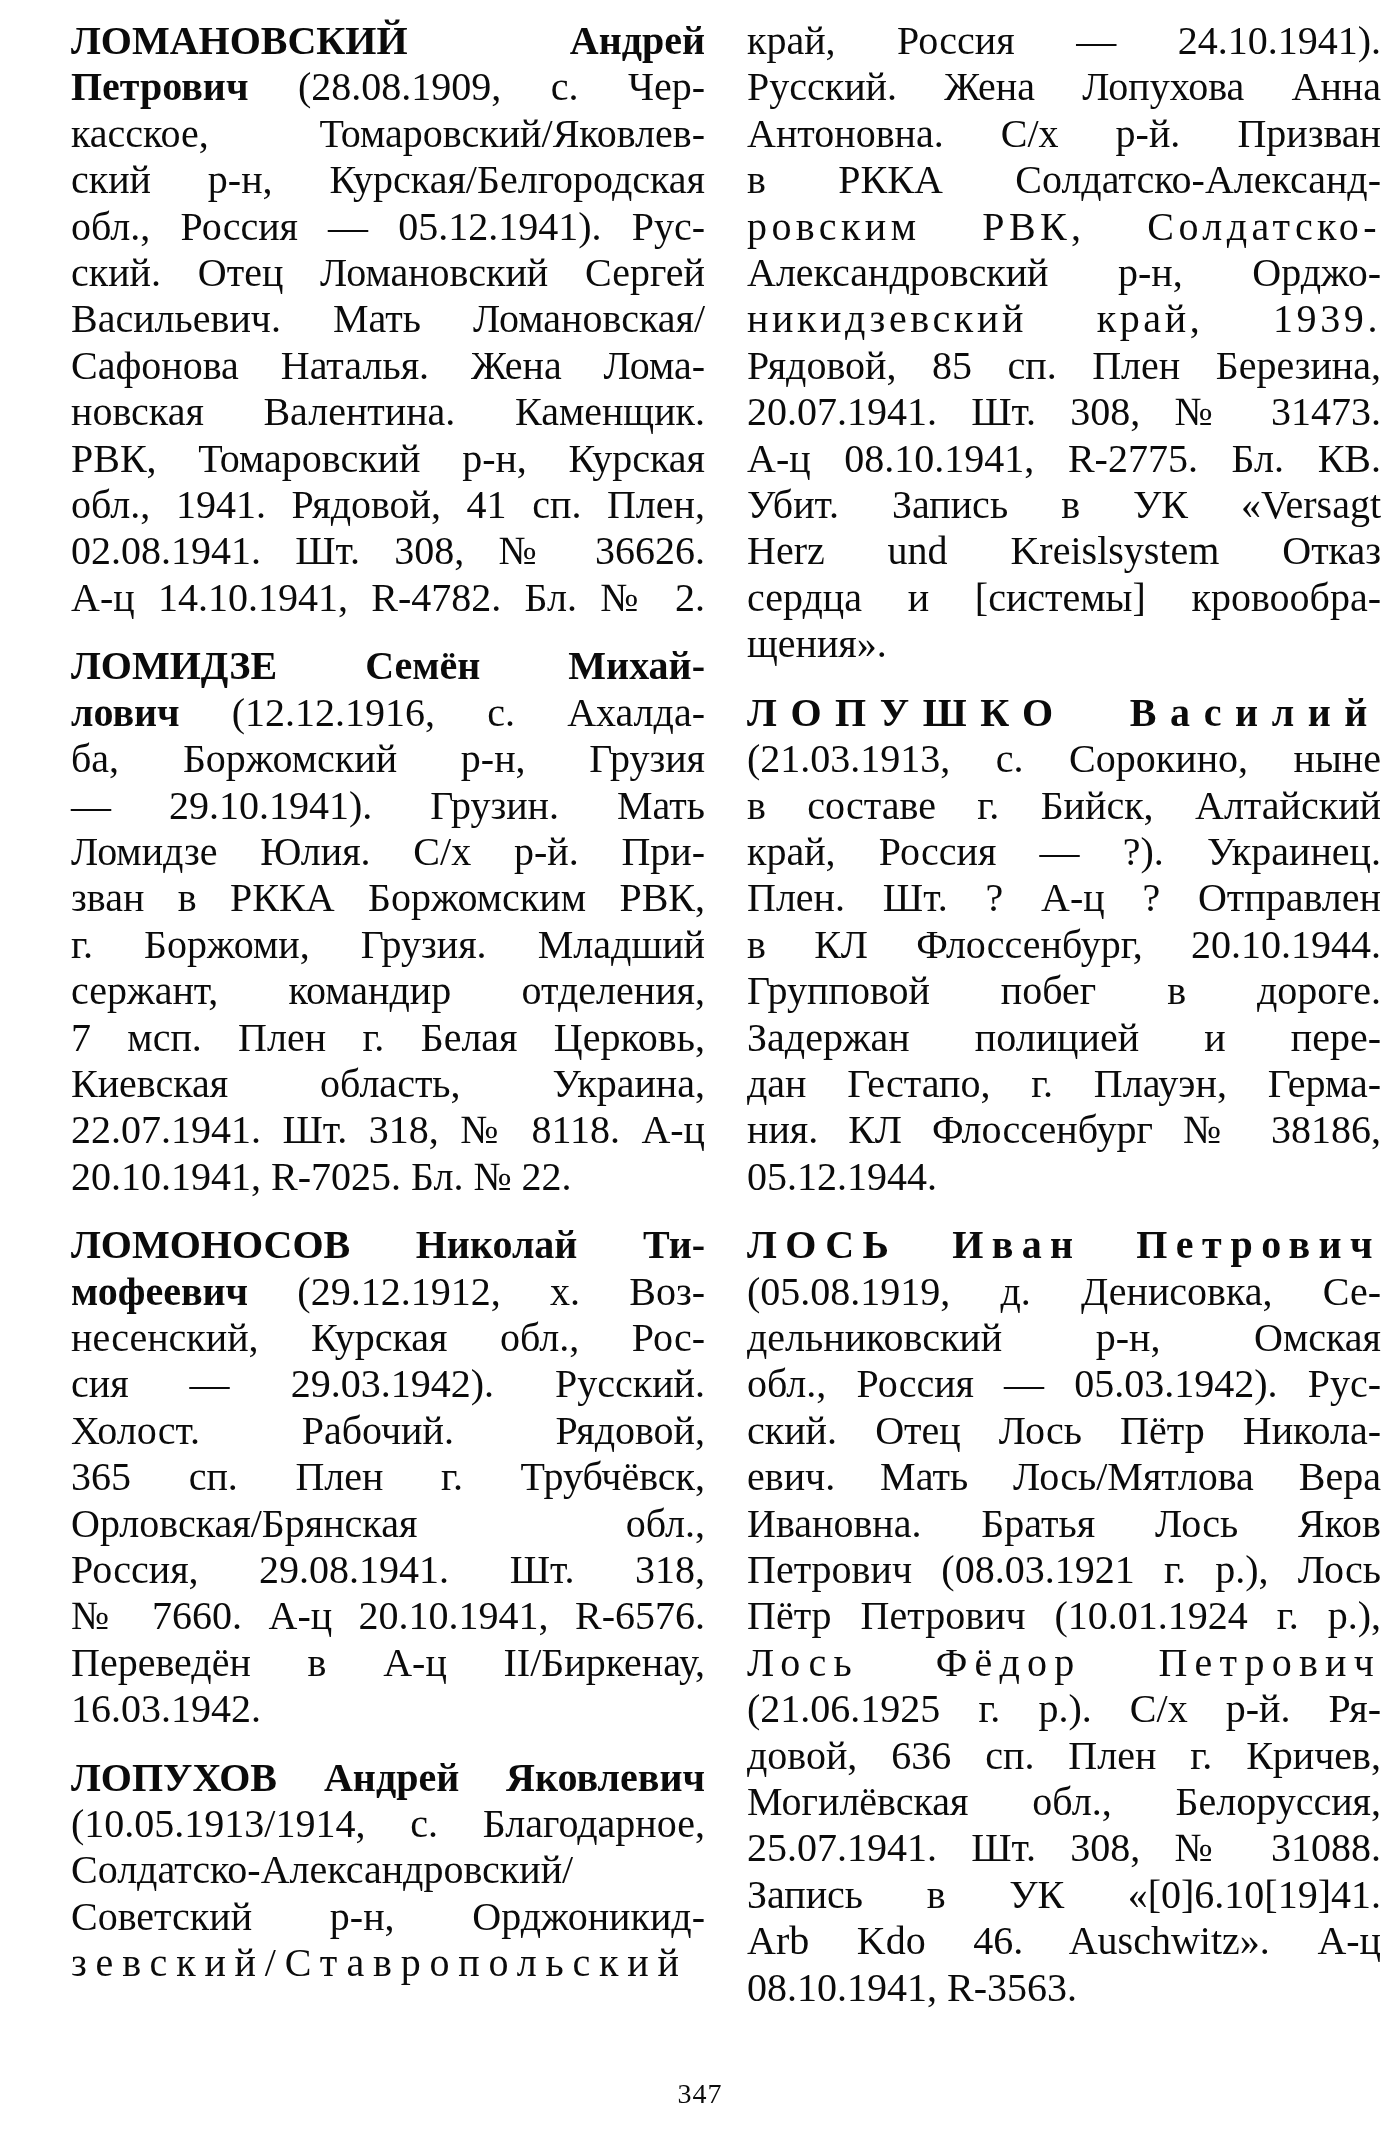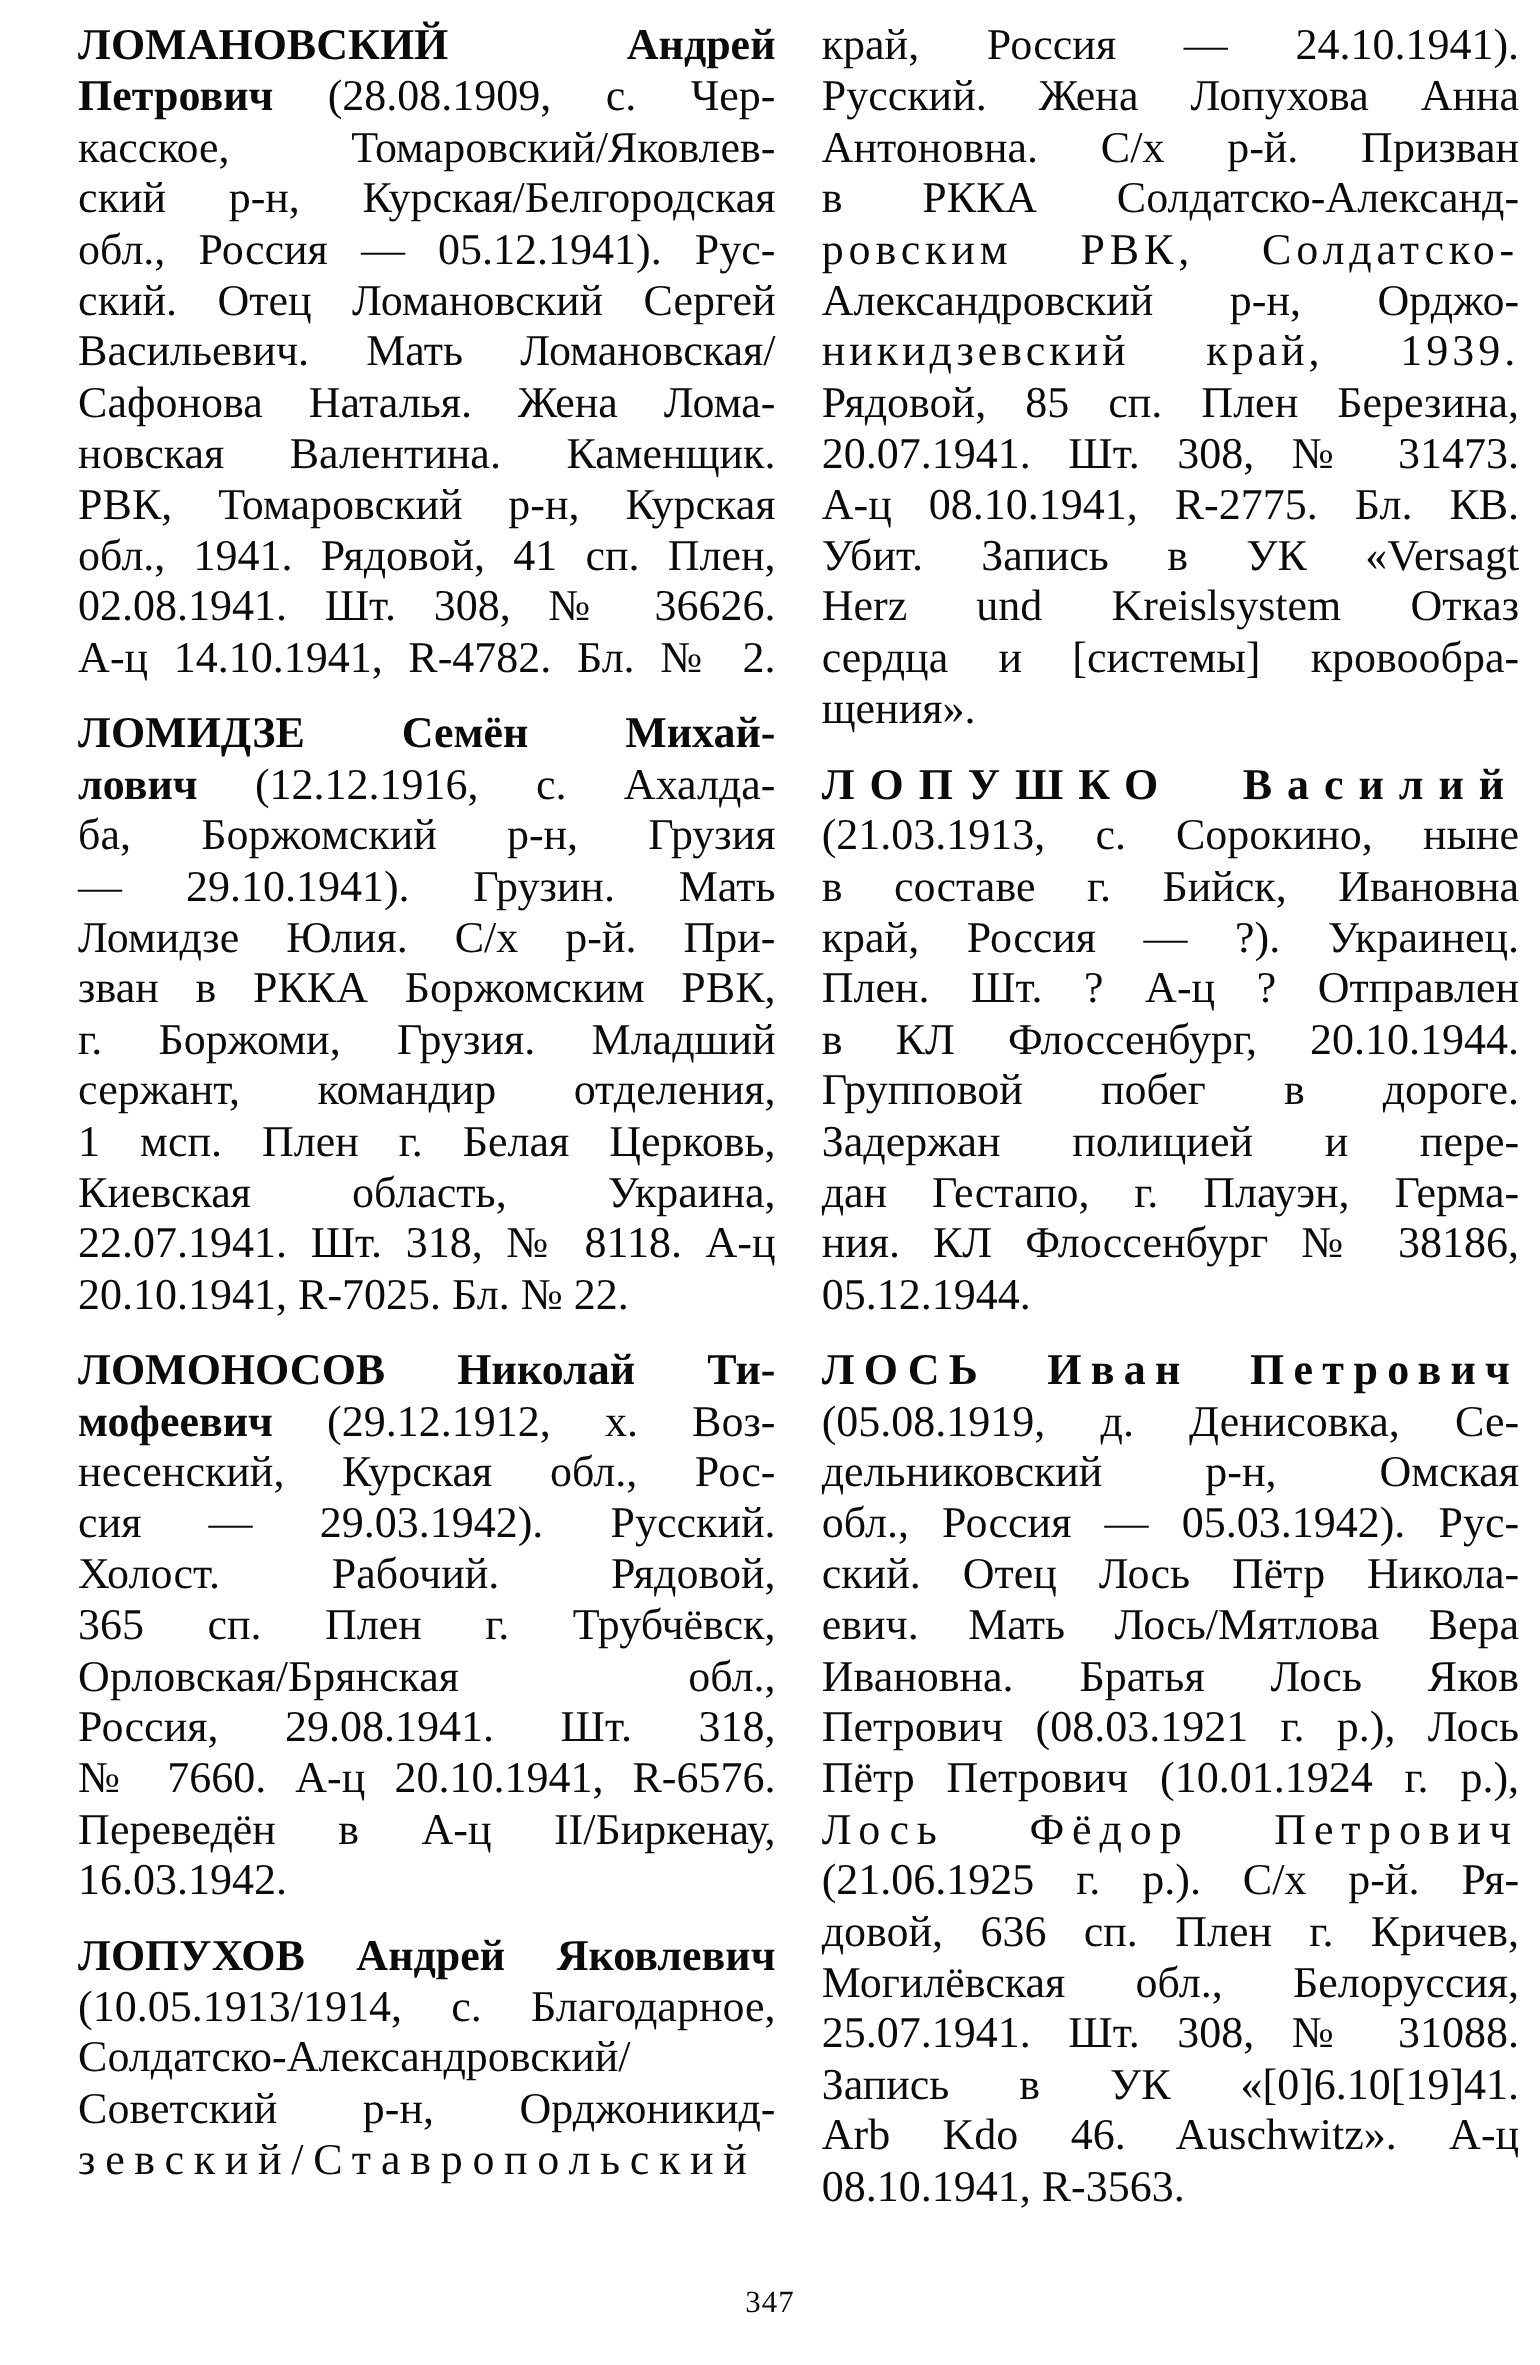--- a/index.html
+++ b/index.html
@@ -70,21 +70,21 @@
       </div>
       <div class="entry">
         <div class="line"><span class="seg bold">ЛОМИДЗЕ Семён Михай-</span></div>
         <div class="line"><span class="seg bold">лович</span><span class="seg"> (12.12.1916, с. Ахалда-</span></div>
         <div class="line"><span class="seg">ба, Боржомский р-н, Грузия</span></div>
         <div class="line"><span class="seg">— 29.10.1941). Грузин. Мать</span></div>
         <div class="line"><span class="seg">Ломидзе Юлия. С/х р-й. При-</span></div>
         <div class="line"><span class="seg">зван в РККА Боржомским РВК,</span></div>
         <div class="line"><span class="seg">г. Боржоми, Грузия. Младший</span></div>
         <div class="line"><span class="seg">сержант, командир отделения,</span></div>
-        <div class="line"><span class="seg">1 мсп. Плен г. Белая Церковь,</span></div>
+        <div class="line"><span class="seg">7 мсп. Плен г. Белая Церковь,</span></div>
         <div class="line"><span class="seg">Киевская область, Украина,</span></div>
         <div class="line"><span class="seg">22.07.1941. Шт. 318, № 8118. А-ц</span></div>
         <div class="line last"><span class="seg">20.10.1941, R-7025. Бл. № 22.</span></div>
       </div>
       <div class="entry">
         <div class="line"><span class="seg bold">ЛОМОНОСОВ Николай Ти-</span></div>
         <div class="line"><span class="seg bold">мофеевич</span><span class="seg"> (29.12.1912, х. Воз-</span></div>
         <div class="line"><span class="seg">несенский, Курская обл., Рос-</span></div>
         <div class="line"><span class="seg">сия — 29.03.1942). Русский.</span></div>
         <div class="line"><span class="seg">Холост. Рабочий. Рядовой,</span></div>
@@ -116,21 +116,21 @@
         <div class="line"><span class="seg">20.07.1941. Шт. 308, № 31473.</span></div>
         <div class="line"><span class="seg">А-ц 08.10.1941, R-2775. Бл. КВ.</span></div>
         <div class="line"><span class="seg">Убит. Запись в УК «Versagt</span></div>
         <div class="line"><span class="seg">Herz und Kreislsystem Отказ</span></div>
         <div class="line"><span class="seg">сердца и [системы] кровообра-</span></div>
         <div class="line last"><span class="seg">щения».</span></div>
       </div>
       <div class="entry">
         <div class="line" style="letter-spacing: 0.34em;"><span class="seg bold">ЛОПУШКО Василий</span></div>
         <div class="line"><span class="seg">(21.03.1913, с. Сорокино, ныне</span></div>
-        <div class="line"><span class="seg">в составе г. Бийск, Ивановна</span></div>
+        <div class="line"><span class="seg">в составе г. Бийск, Алтайский</span></div>
         <div class="line"><span class="seg">край, Россия — ?). Украинец.</span></div>
         <div class="line"><span class="seg">Плен. Шт. ? А-ц ? Отправлен</span></div>
         <div class="line"><span class="seg">в КЛ Флоссенбург, 20.10.1944.</span></div>
         <div class="line"><span class="seg">Групповой побег в дороге.</span></div>
         <div class="line"><span class="seg">Задержан полицией и пере-</span></div>
         <div class="line"><span class="seg">дан Гестапо, г. Плауэн, Герма-</span></div>
         <div class="line"><span class="seg">ния. КЛ Флоссенбург № 38186,</span></div>
         <div class="line last"><span class="seg">05.12.1944.</span></div>
       </div>
       <div class="entry">

